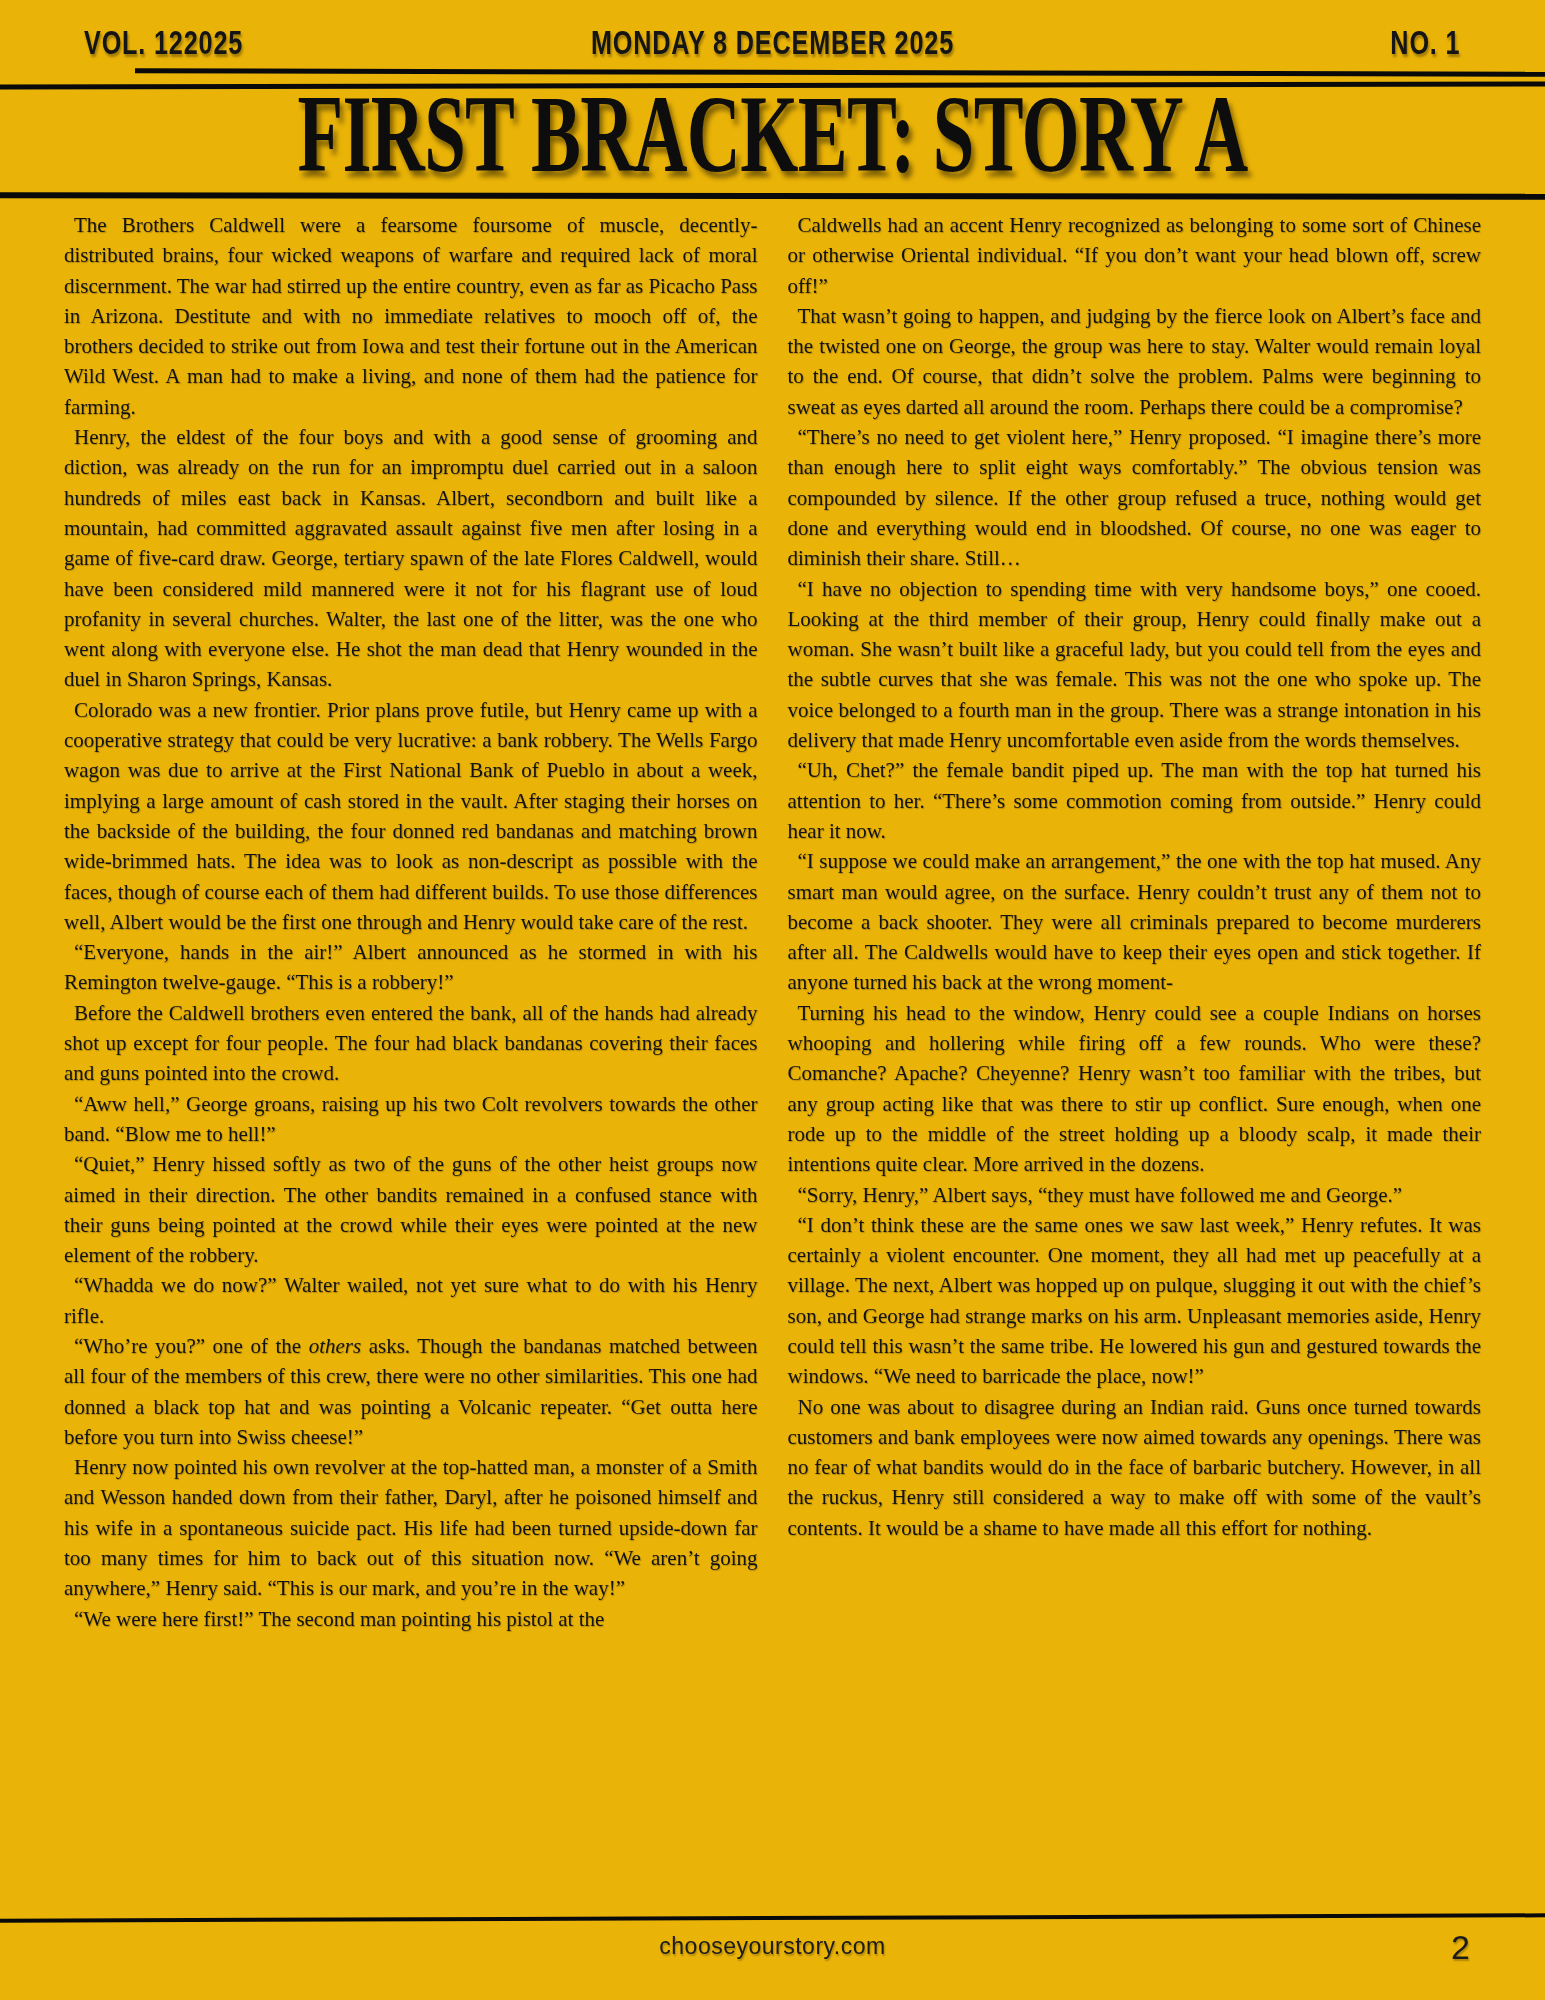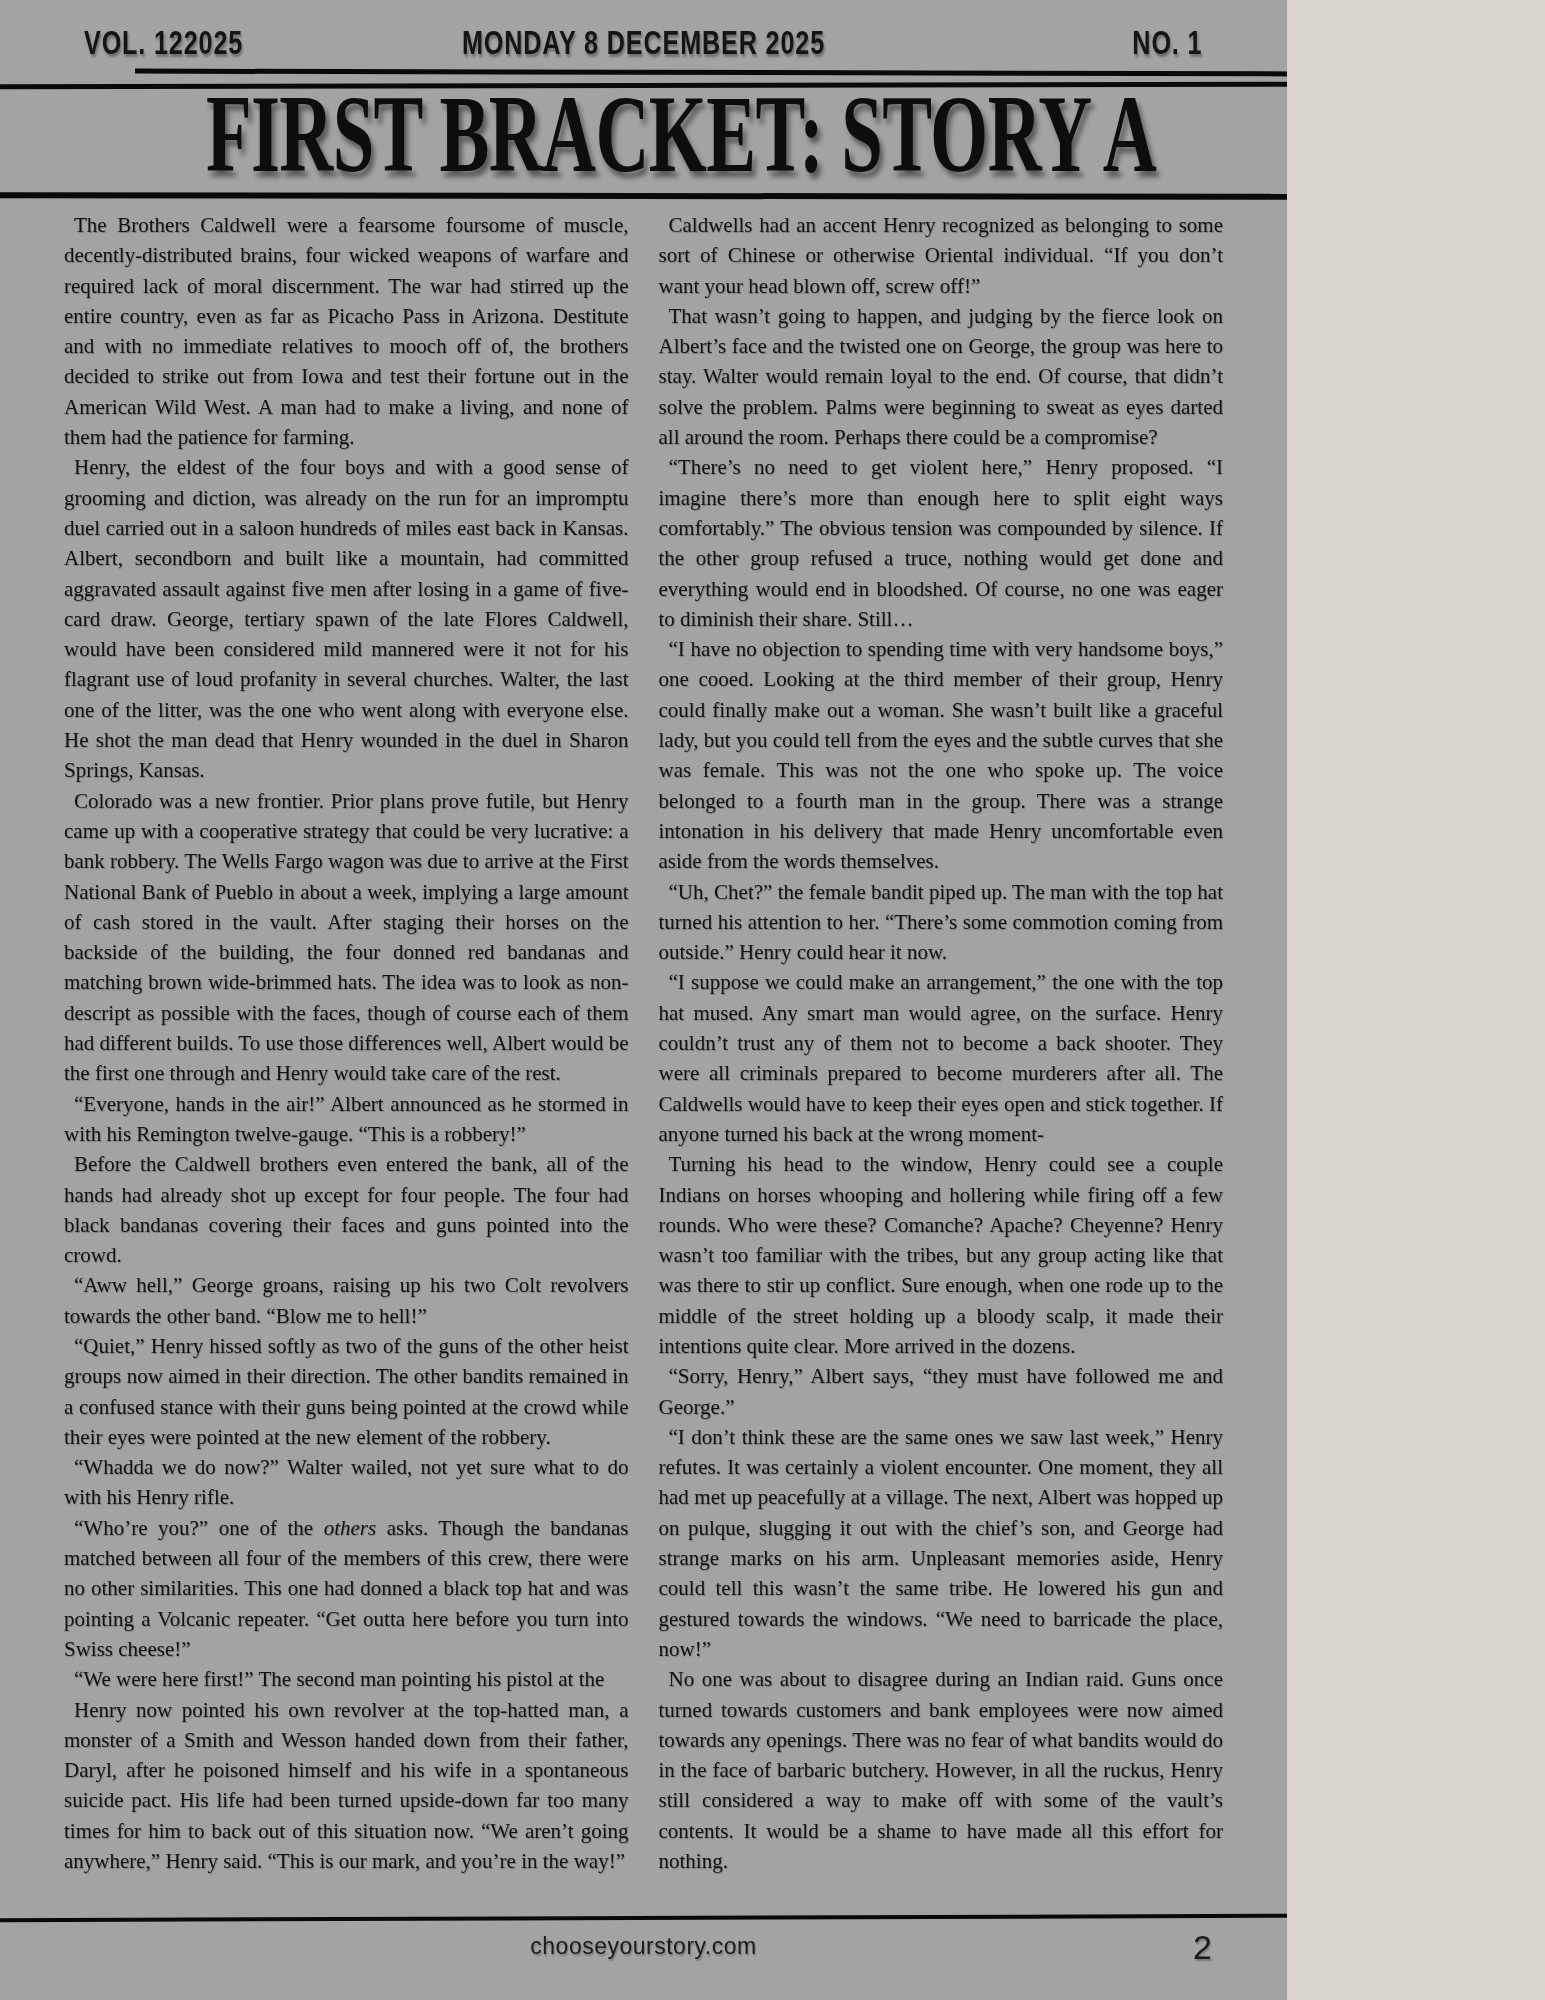--- a/index.html
+++ b/index.html
@@ -1,19 +1,19 @@
 <!DOCTYPE html>
 <html><head>
 <meta charset="utf-8">
 <style>
   html,body{margin:0;padding:0;background:#d8d4cb;}
   .page{
     position:relative;
-    width:1287px;height:2000px;
-    background:#a3a3a3;
+    width:1545px;height:2000px;
+    background:#eab308;
     overflow:hidden;
     font-family:"Liberation Serif", serif;
   }
 
   
   .masthead{position:absolute;top:0;left:0;width:100%;height:70px;}
   .mh{
     position:absolute;top:26px;
     font-family:"Liberation Sans", sans-serif;
     font-size:30px;font-weight:600;color:#151515;
@@ -94,22 +94,22 @@
     <section class="col">
       <p>The Brothers Caldwell were a fearsome foursome of muscle, decently-distributed brains, four wicked weapons of warfare and required lack of moral discernment. The war had stirred up the entire country, even as far as Picacho Pass in Arizona. Destitute and with no immediate relatives to mooch off of, the brothers decided to strike out from Iowa and test their fortune out in the American Wild West. A man had to make a living, and none of them had the patience for farming.</p>
       <p>Henry, the eldest of the four boys and with a good sense of grooming and diction, was already on the run for an impromptu duel carried out in a saloon hundreds of miles east back in Kansas. Albert, secondborn and built like a mountain, had committed aggravated assault against five men after losing in a game of five-card draw. George, tertiary spawn of the late Flores Caldwell, would have been considered mild mannered were it not for his flagrant use of loud profanity in several churches. Walter, the last one of the litter, was the one who went along with everyone else. He shot the man dead that Henry wounded in the duel in Sharon Springs, Kansas.</p>
       <p>Colorado was a new frontier. Prior plans prove futile, but Henry came up with a cooperative strategy that could be very lucrative: a bank robbery. The Wells Fargo wagon was due to arrive at the First National Bank of Pueblo in about a week, implying a large amount of cash stored in the vault. After staging their horses on the backside of the building, the four donned red bandanas and matching brown wide-brimmed hats. The idea was to look as non-descript as possible with the faces, though of course each of them had different builds. To use those differences well, Albert would be the first one through and Henry would take care of the rest.</p>
       <p>“Everyone, hands in the air!” Albert announced as he stormed in with his Remington twelve-gauge. “This is a robbery!”</p>
       <p>Before the Caldwell brothers even entered the bank, all of the hands had already shot up except for four people. The four had black bandanas covering their faces and guns pointed into the crowd.</p>
       <p>“Aww hell,” George groans, raising up his two Colt revolvers towards the other band. “Blow me to hell!”</p>
       <p>“Quiet,” Henry hissed softly as two of the guns of the other heist groups now aimed in their direction. The other bandits remained in a confused stance with their guns being pointed at the crowd while their eyes were pointed at the new element of the robbery.</p>
       <p>“Whadda we do now?” Walter wailed, not yet sure what to do with his Henry rifle.</p>
       <p><span>“Who’re you?” one of the </span><em>others</em><span> asks. Though the bandanas matched between all four of the members of this crew, there were no other similarities. This one had donned a black top hat and was pointing a Volcanic repeater. “Get outta here before you turn into Swiss cheese!”</span></p>
+      <p>Henry now pointed his own revolver at the top-hatted man, a monster of a Smith and Wesson handed down from their father, Daryl, after he poisoned himself and his wife in a spontaneous suicide pact. His life had been turned upside-down far too many times for him to back out of this situation now. “We aren’t going anywhere,” Henry said. “This is our mark, and you’re in the way!”</p>
       <p>“We were here first!” The second man pointing his pistol at the</p>
-      <p>Henry now pointed his own revolver at the top-hatted man, a monster of a Smith and Wesson handed down from their father, Daryl, after he poisoned himself and his wife in a spontaneous suicide pact. His life had been turned upside-down far too many times for him to back out of this situation now. “We aren’t going anywhere,” Henry said. “This is our mark, and you’re in the way!”</p>
     </section>
     <section class="col">
       <p>Caldwells had an accent Henry recognized as belonging to some sort of Chinese or otherwise Oriental individual. “If you don’t want your head blown off, screw off!”</p>
       <p>That wasn’t going to happen, and judging by the fierce look on Albert’s face and the twisted one on George, the group was here to stay. Walter would remain loyal to the end. Of course, that didn’t solve the problem. Palms were beginning to sweat as eyes darted all around the room. Perhaps there could be a compromise?</p>
       <p>“There’s no need to get violent here,” Henry proposed. “I imagine there’s more than enough here to split eight ways comfortably.” The obvious tension was compounded by silence. If the other group refused a truce, nothing would get done and everything would end in bloodshed. Of course, no one was eager to diminish their share. Still…</p>
       <p>“I have no objection to spending time with very handsome boys,” one cooed. Looking at the third member of their group, Henry could finally make out a woman. She wasn’t built like a graceful lady, but you could tell from the eyes and the subtle curves that she was female. This was not the one who spoke up. The voice belonged to a fourth man in the group. There was a strange intonation in his delivery that made Henry uncomfortable even aside from the words themselves.</p>
       <p>“Uh, Chet?” the female bandit piped up. The man with the top hat turned his attention to her. “There’s some commotion coming from outside.” Henry could hear it now.</p>
       <p>“I suppose we could make an arrangement,” the one with the top hat mused. Any smart man would agree, on the surface. Henry couldn’t trust any of them not to become a back shooter. They were all criminals prepared to become murderers after all. The Caldwells would have to keep their eyes open and stick together. If anyone turned his back at the wrong moment-</p>
       <p>Turning his head to the window, Henry could see a couple Indians on horses whooping and hollering while firing off a few rounds. Who were these? Comanche? Apache? Cheyenne? Henry wasn’t too familiar with the tribes, but any group acting like that was there to stir up conflict. Sure enough, when one rode up to the middle of the street holding up a bloody scalp, it made their intentions quite clear. More arrived in the dozens.</p>
       <p>“Sorry, Henry,” Albert says, “they must have followed me and George.”</p>

